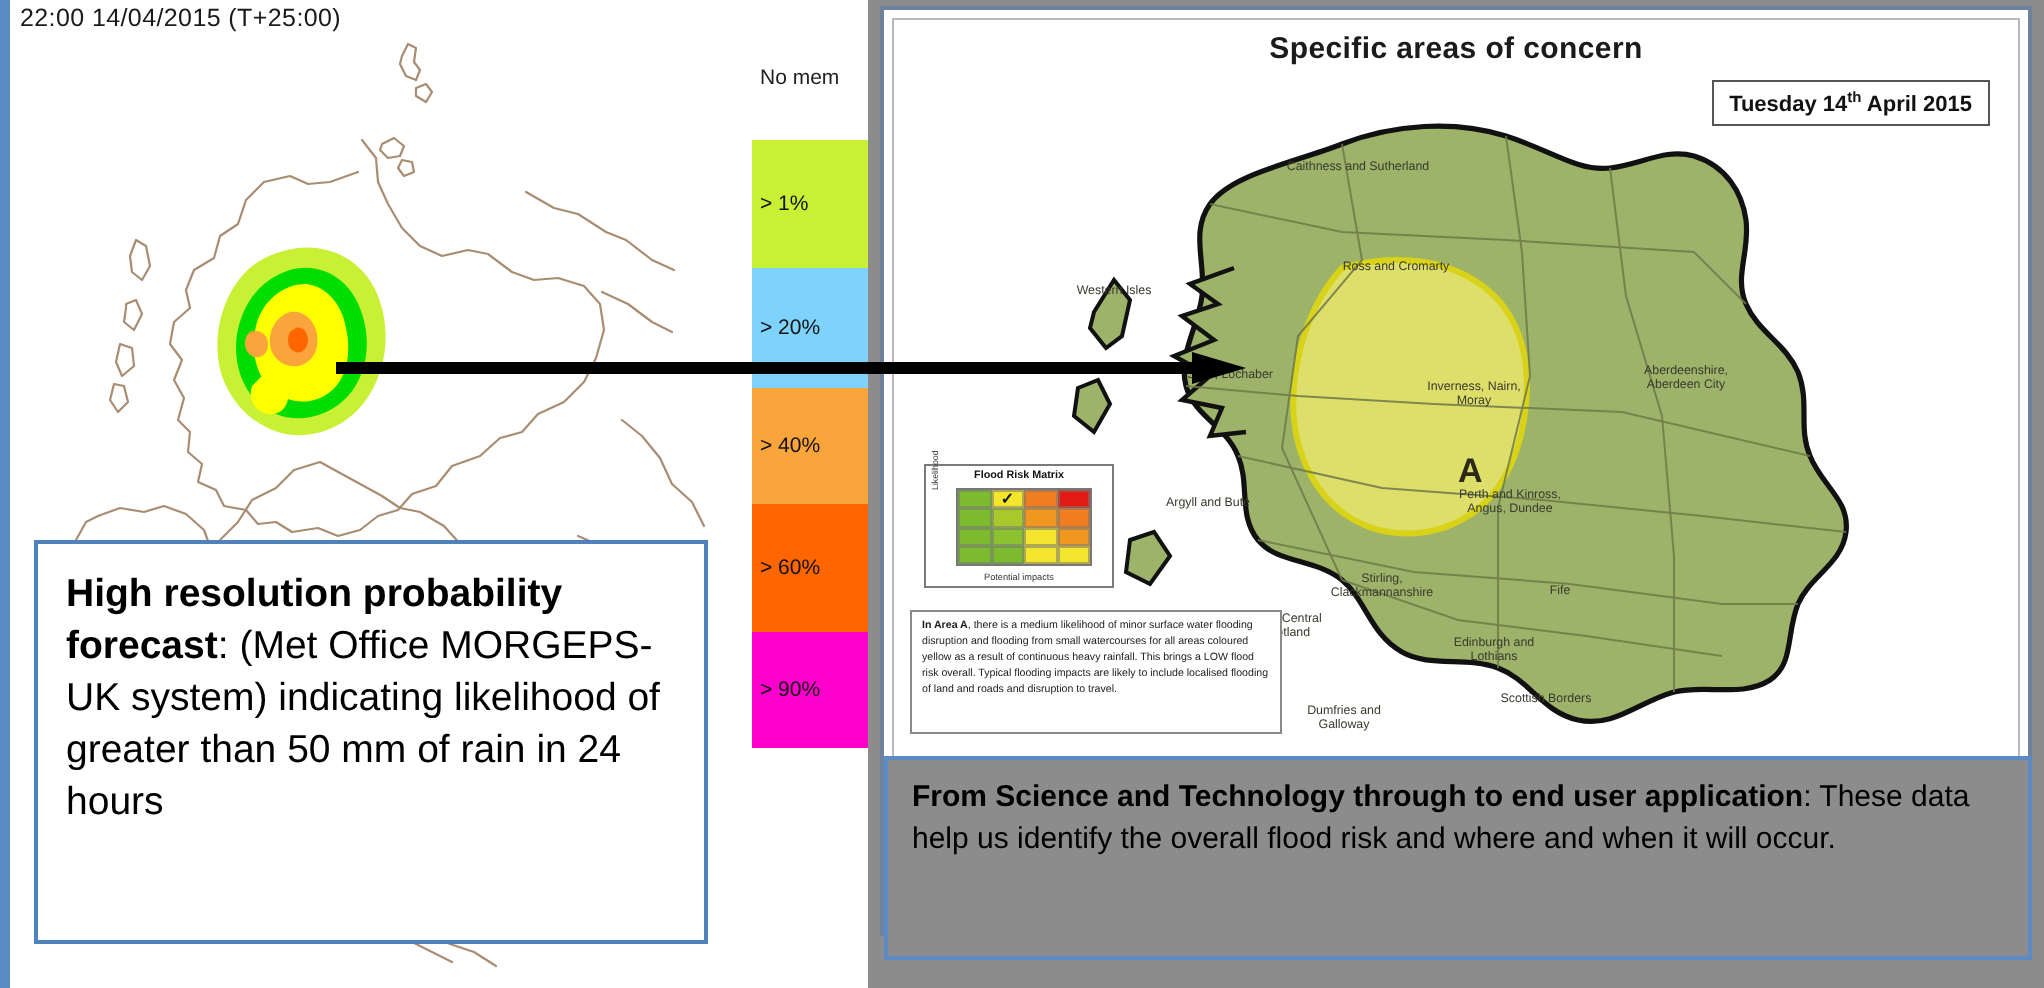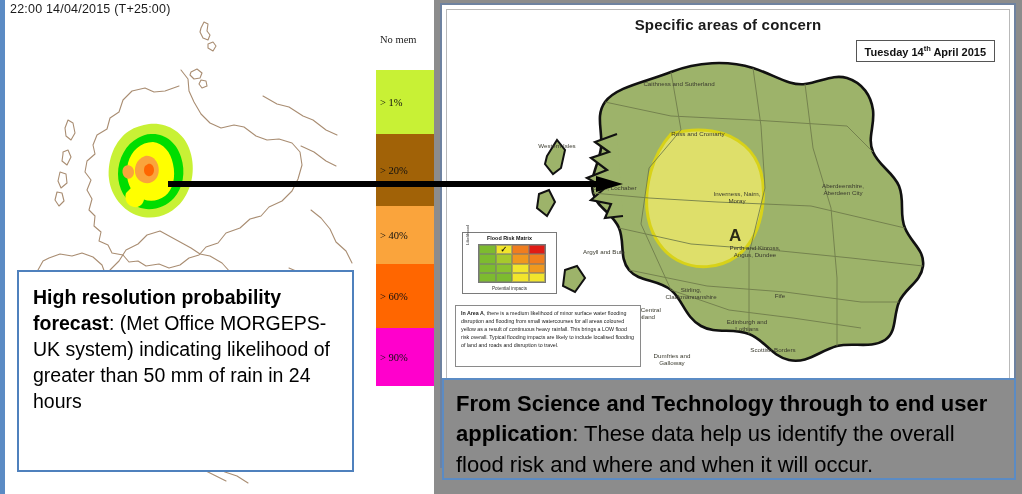--- a/index.html
+++ b/index.html
@@ -14,21 +14,21 @@
 
   
   #uk-map{position:absolute;left:0;top:0;width:360px;height:494px;}
   
   #prob-blob{position:absolute;left:96px;top:122px;width:110px;height:100px;}
 
   
   #colorbar{position:absolute;left:371px;top:8px;width:58px;height:484px;}
   .cb-seg{position:relative;width:100%;box-sizing:border-box;}
   .cb-label{position:absolute;left:4px;top:50%;transform:translateY(-50%);
-            font-size:10.5px;color:#111;white-space:nowrap;font-family:Liberation Serif, serif;}
+            font-size:10.5px;color:#111;white-space:nowrap;font-family:Liberation Sans, sans-serif;}
   .cb-label.onwhite{color:#222;}
 
   
   #left-caption{position:absolute;left:12px;top:270px;width:337px;height:202px;
                 background:#ffffff;border:2px solid #4F81BD;box-sizing:border-box;
                 padding:13px 12px 6px 14px;}
   #left-caption .ctext{font-size:19.5px;line-height:1.33;color:#000;}
   #left-caption b{font-weight:bold;}
 
   
@@ -69,21 +69,21 @@
   
   #doc-para{position:absolute;left:8px;top:295px;width:186px;height:62px;background:#fff;
             border:1px solid #8a8a8a;box-sizing:border-box;padding:4px 5px;
             font-size:5.3px;line-height:1.5;color:#1b1b1b;text-align:left;}
   #doc-para b{font-weight:bold;}
 
   
   #right-caption{position:absolute;left:8px;top:378px;width:574px;height:102px;
                  background:#8C8C8C;border:2px solid #5B8BC4;box-sizing:border-box;
                  padding:9px 12px;}
-  #right-caption .ctext{font-size:22px;line-height:1.38;color:#000;font-weight:bold;}
+  #right-caption .ctext{font-size:15px;line-height:1.38;color:#000;font-weight:bold;}
   #right-caption .reg{font-weight:normal;}
 </style>
 </head>
 <body>
 
 <div id="root">
 
   <div id="left-panel">
 
     <div id="timestamp">22:00 14/04/2015 (T+25:00)</div>
@@ -142,21 +142,21 @@
       <path d="M24 44 C28 42 33 45 33 50 C33 55 29 58 25 56 C21 54 20 47 24 44 Z" fill="#FAA43C"></path>
     </svg>
 
     <div id="colorbar">
         <div class="cb-seg" style="background: rgb(255, 255, 255); height: 62px;">
           <span class="cb-label onwhite">No mem</span>
         </div>
         <div class="cb-seg" style="background: rgb(200, 241, 53); height: 64px;">
           <span class="cb-label">&gt; 1%</span>
         </div>
-        <div class="cb-seg" style="background: #a16207; height: 72px;">
+        <div class="cb-seg" style="background: #7dd3fc; height: 60px;">
           <span class="cb-label">&gt; 20%</span>
         </div>
         <div class="cb-seg" style="background: rgb(250, 164, 60); height: 58px;">
           <span class="cb-label">&gt; 40%</span>
         </div>
         <div class="cb-seg" style="background: rgb(255, 102, 0); height: 64px;">
           <span class="cb-label">&gt; 60%</span>
         </div>
         <div class="cb-seg" style="background: rgb(255, 0, 204); height: 58px;">
           <span class="cb-label">&gt; 90%</span>

